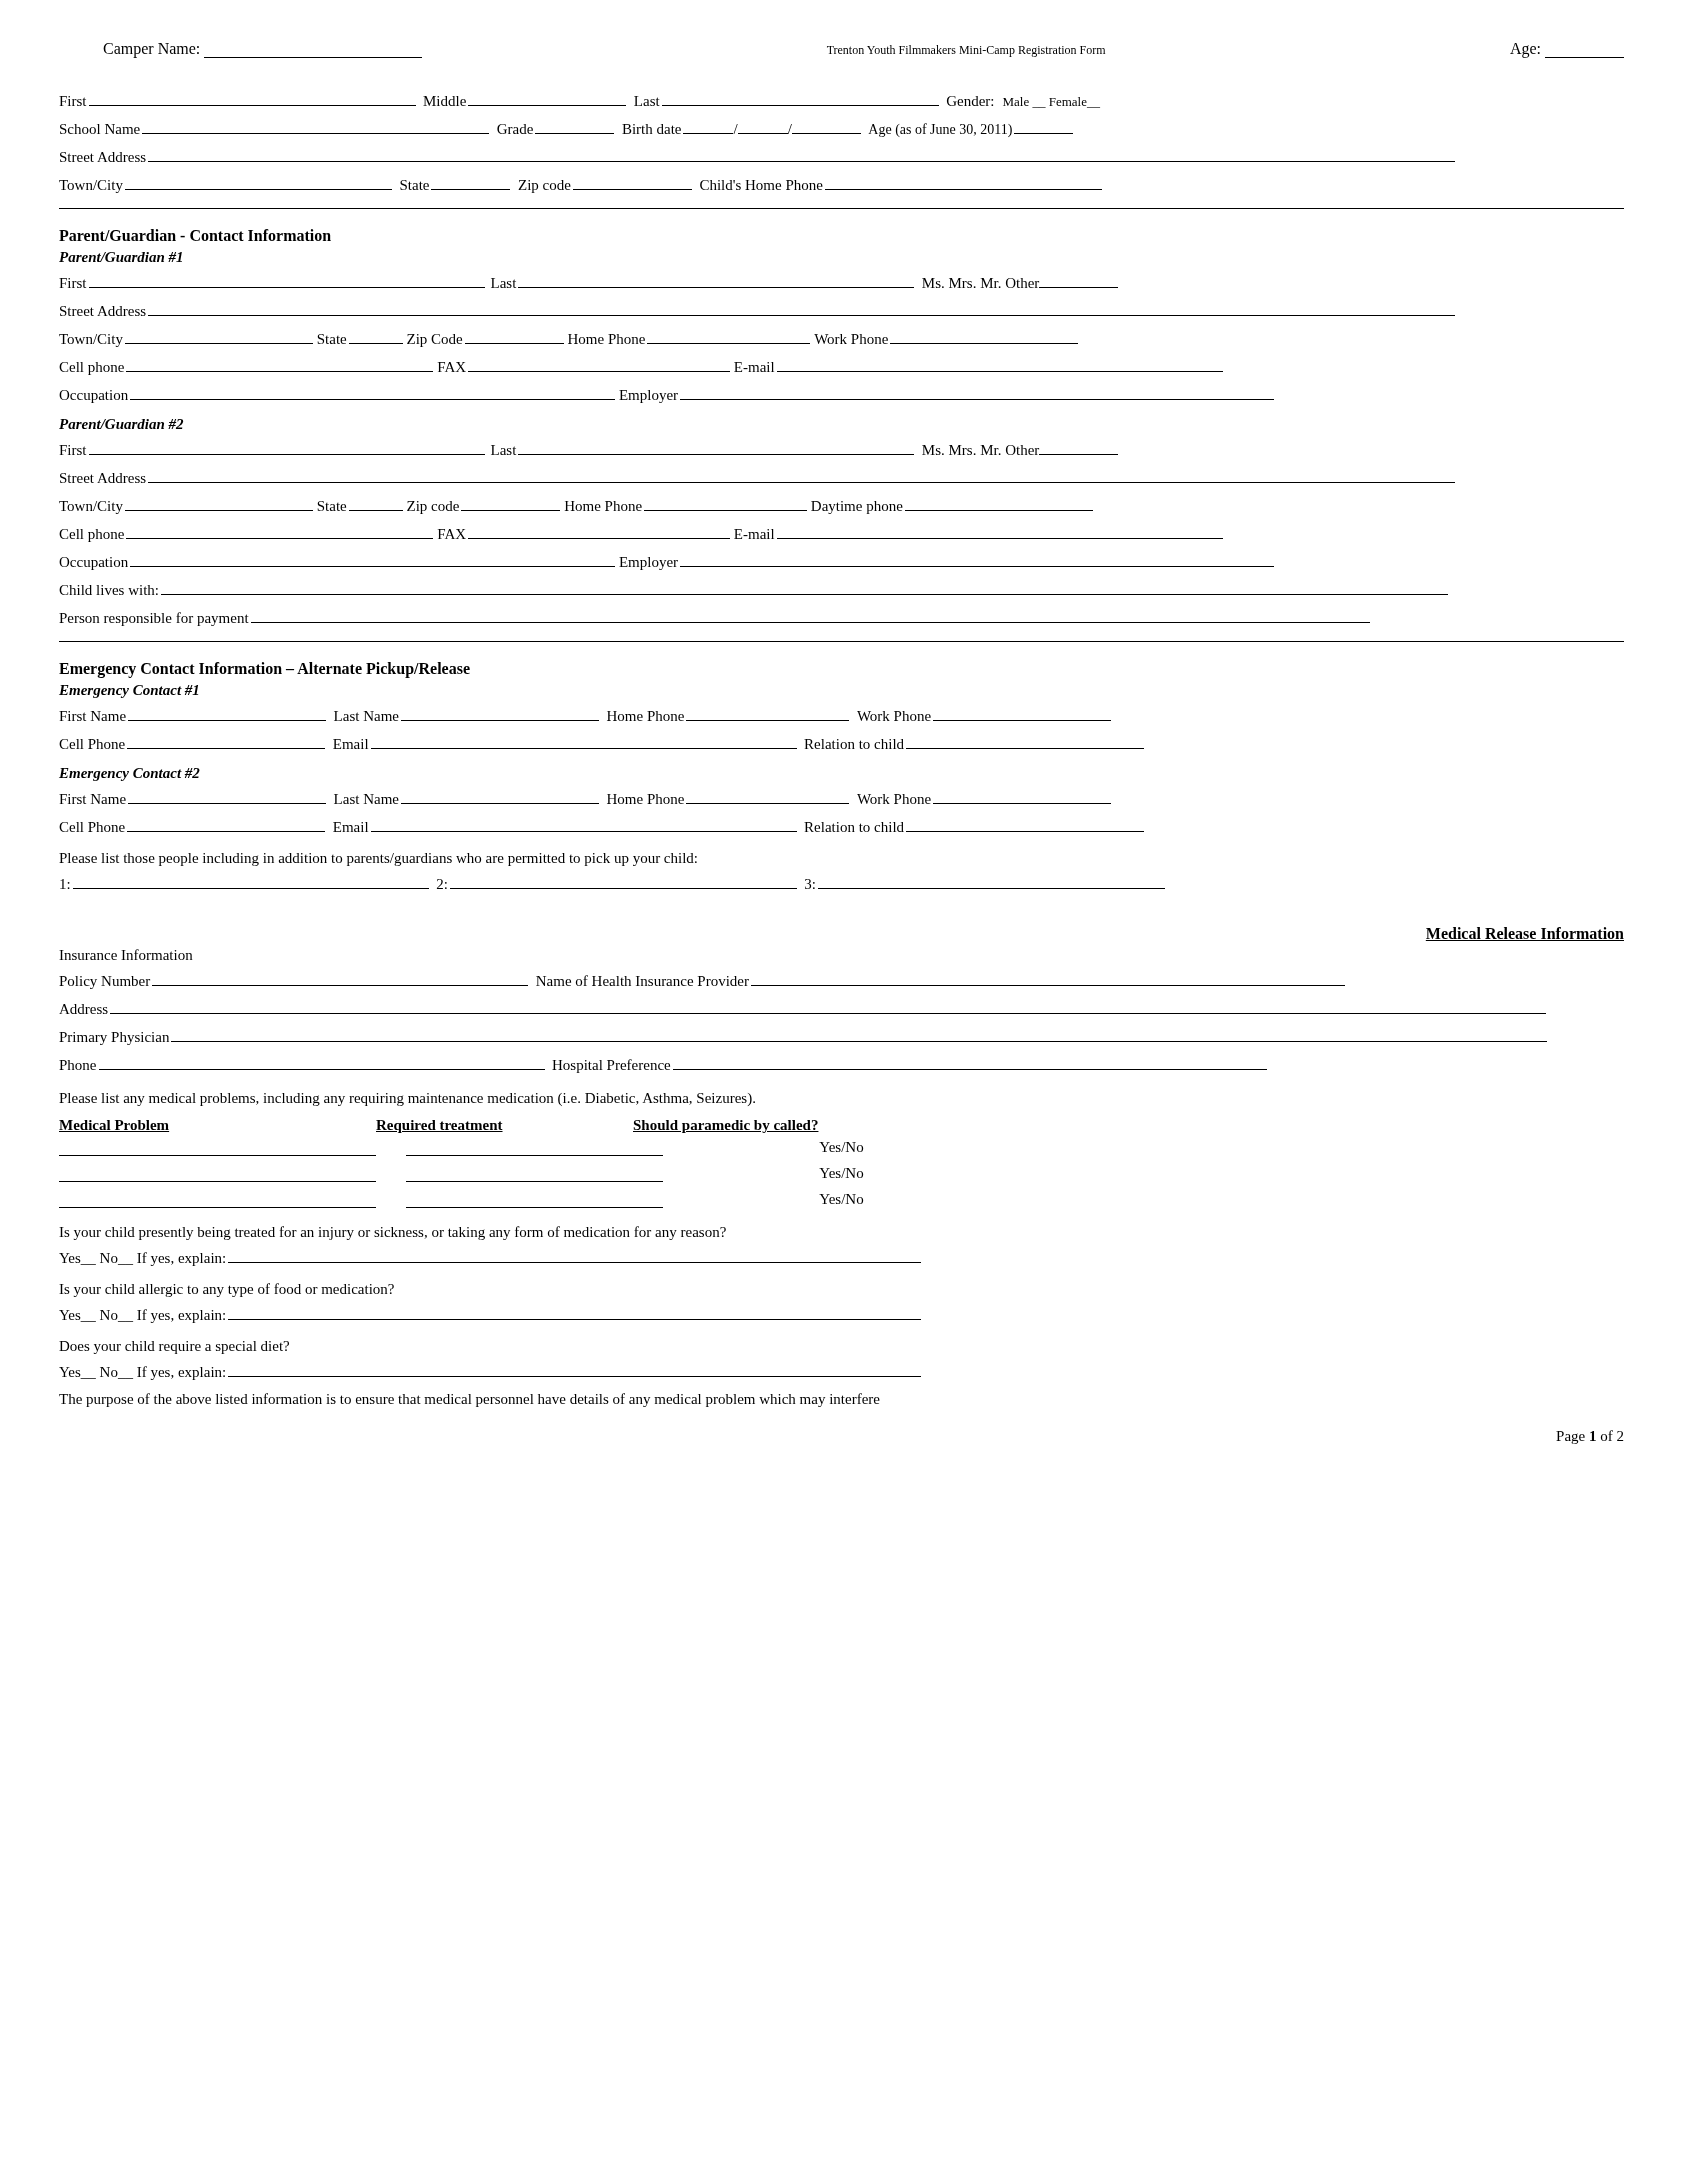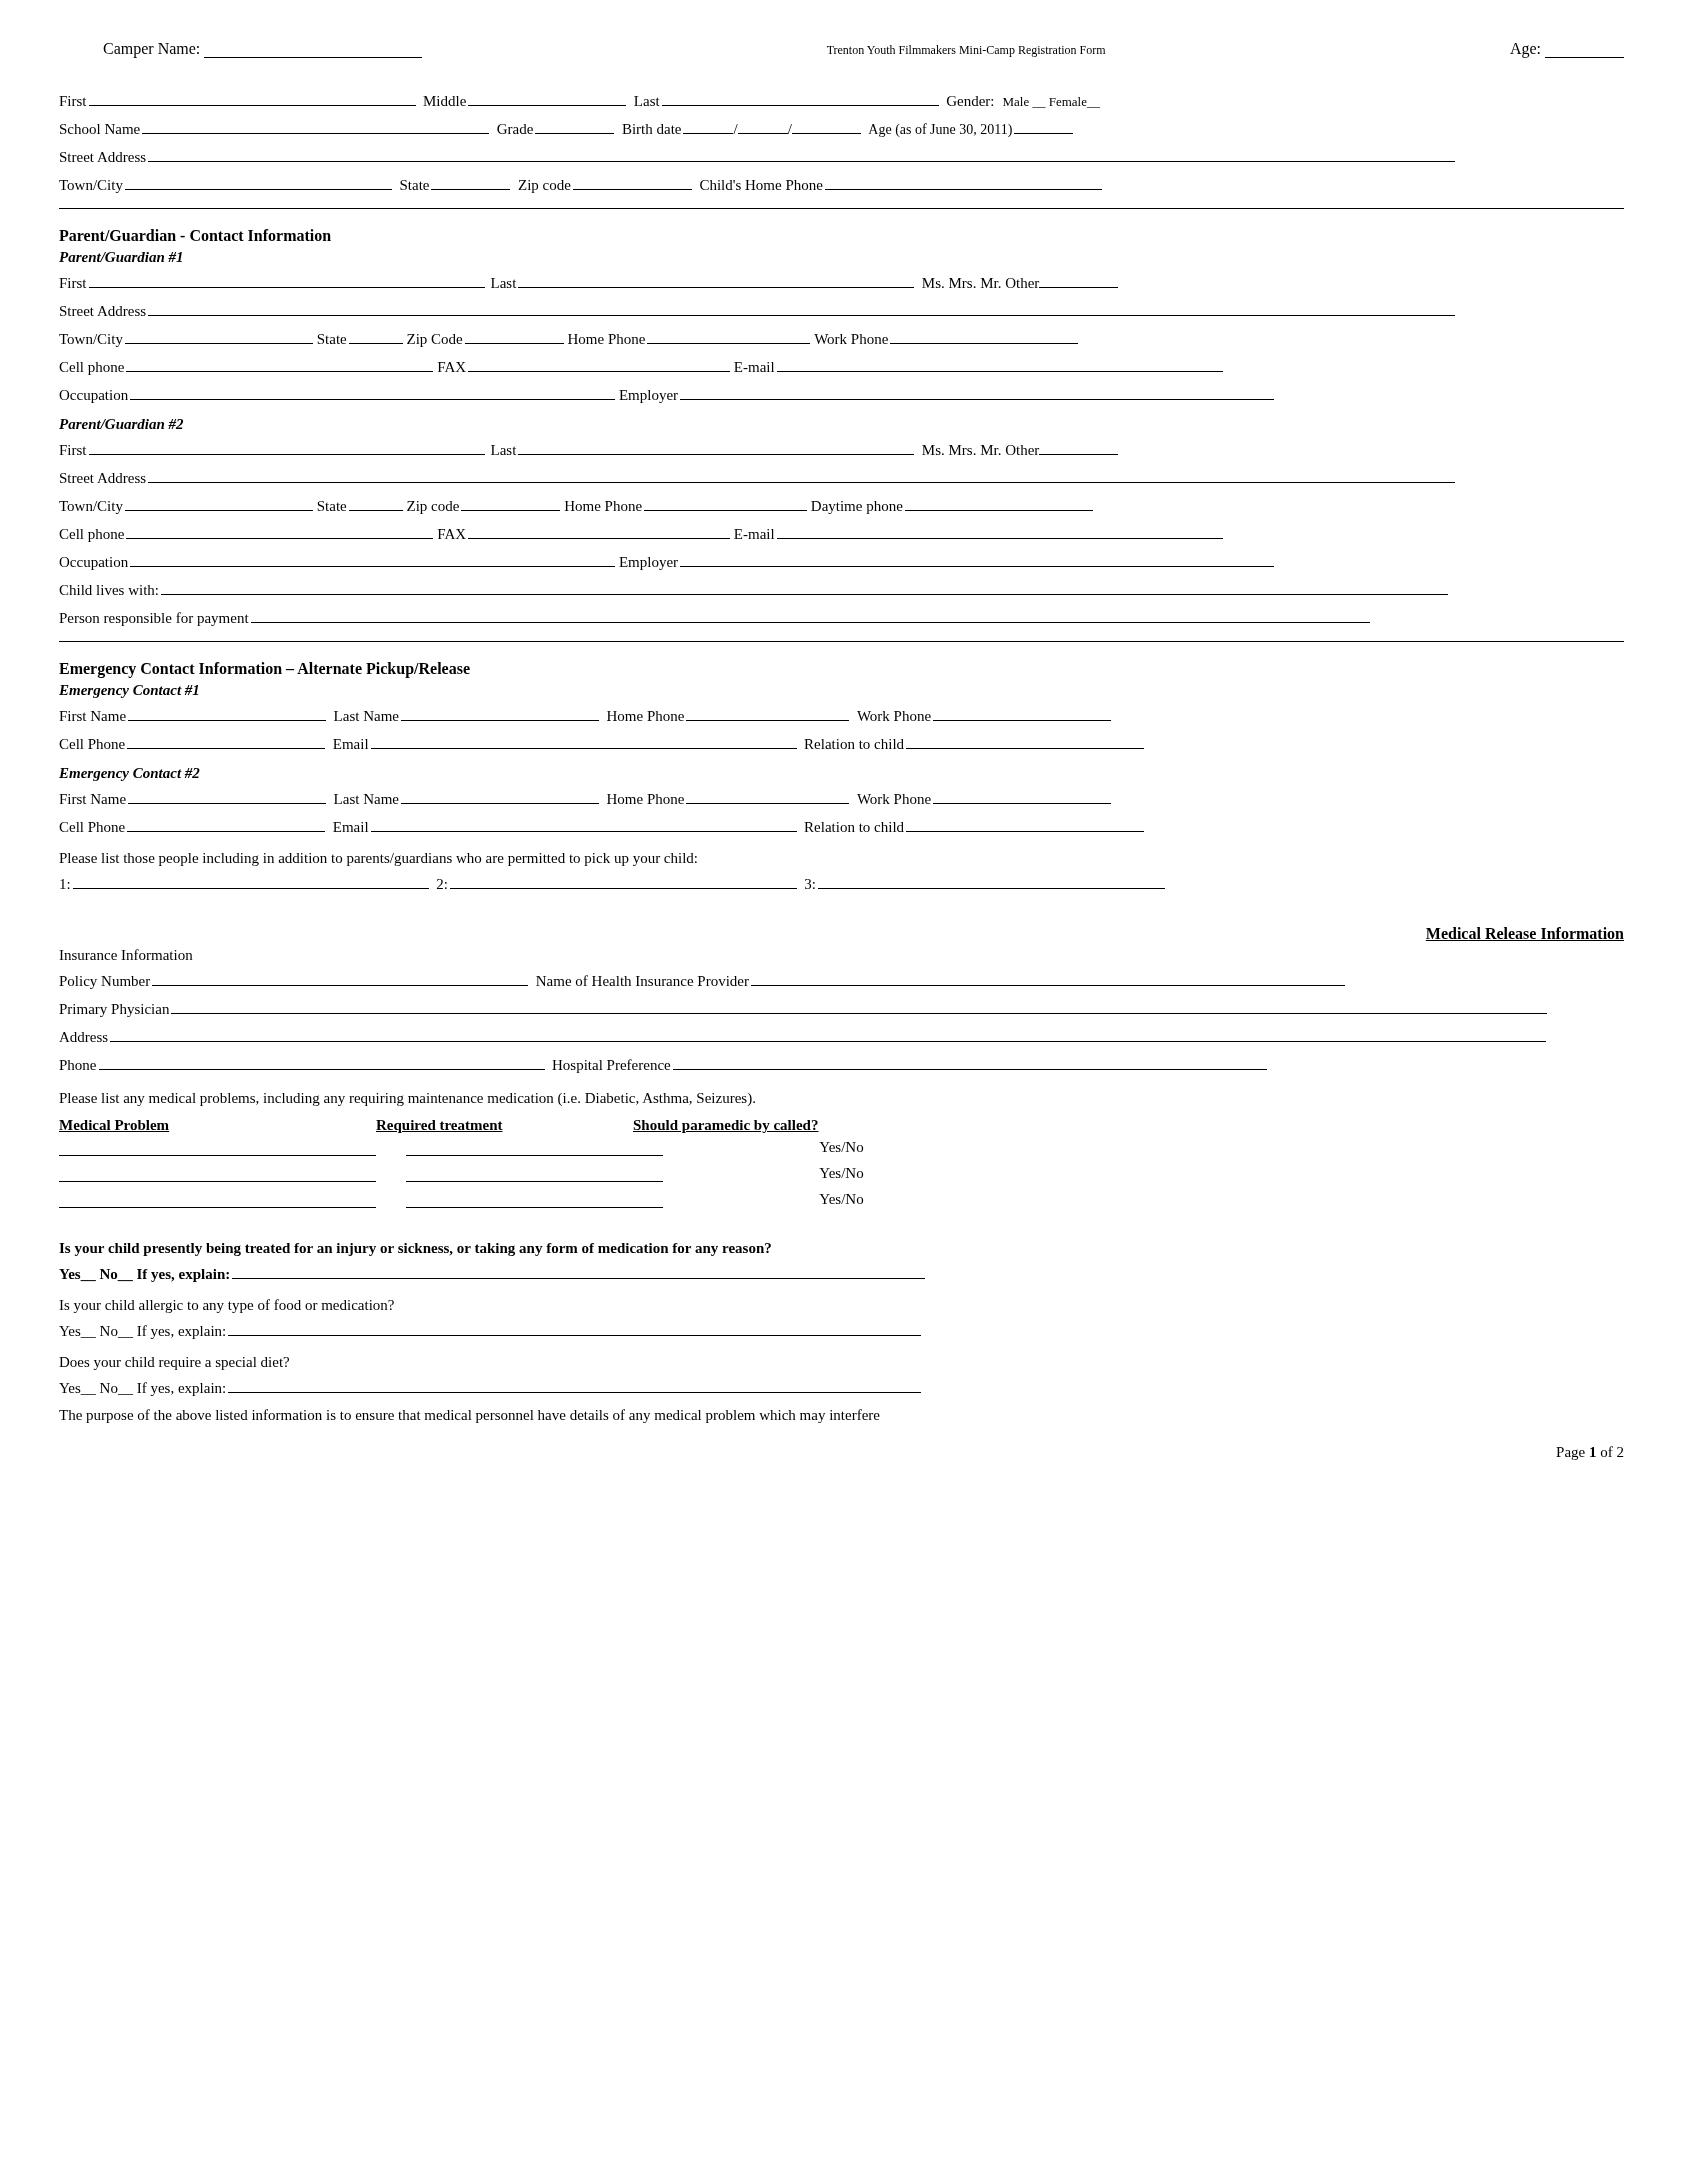--- a/index.html
+++ b/index.html
@@ -393,27 +393,27 @@
 
   <div class="form-row">
     <span class="field-label">Policy Number</span>
     <span class="field-line" style="width:376px;"></span>
     &nbsp;&nbsp;
     <span class="field-label">Name of Health Insurance Provider</span>
     <span class="field-line" style="width:594px;"></span>
   </div>
 
   <div class="form-row">
+    <span class="field-label">Address</span>
+    <span class="field-line" style="width:1436px;"></span>
+  </div>
+
+  <div class="form-row">
     <span class="field-label">Primary Physician</span>
     <span class="field-line" style="width:1376px;"></span>
-  </div>
-
-  <div class="form-row">
-    <span class="field-label">Address</span>
-    <span class="field-line" style="width:1436px;"></span>
   </div>
 
   <div class="form-row">
     <span class="field-label">Phone</span>
     <span class="field-line" style="width:446px;"></span>
     &nbsp;&nbsp;
     <span class="field-label">Hospital Preference</span>
     <span class="field-line" style="width:594px;"></span>
   </div>
 
@@ -450,21 +450,21 @@
       <div class="table-data-col-1"></div>
       <div style="width:30px;"></div>
       <div class="table-data-col-2"></div>
       <div style="width:30px;"></div>
       <div class="table-data-col-3">
         <span>Yes/No</span>
       </div>
     </div>
   </div>
 
-  <div style="margin-top:32px;font-weight:bold;">
+  <div style="margin-top:16px;">
     <div>Is your child presently being treated for an injury or sickness, or taking any form of medication for any reason?</div>
     <div class="form-row" style="margin-top:4px;">
       <span class="field-label">Yes__ No__ If yes, explain:</span>
       <span class="field-line" style="width:693px;"></span>
     </div>
   </div>
 
   <div style="margin-top:14px;">
     <div>Is your child allergic to any type of food or medication?</div>
     <div class="form-row" style="margin-top:4px;">

